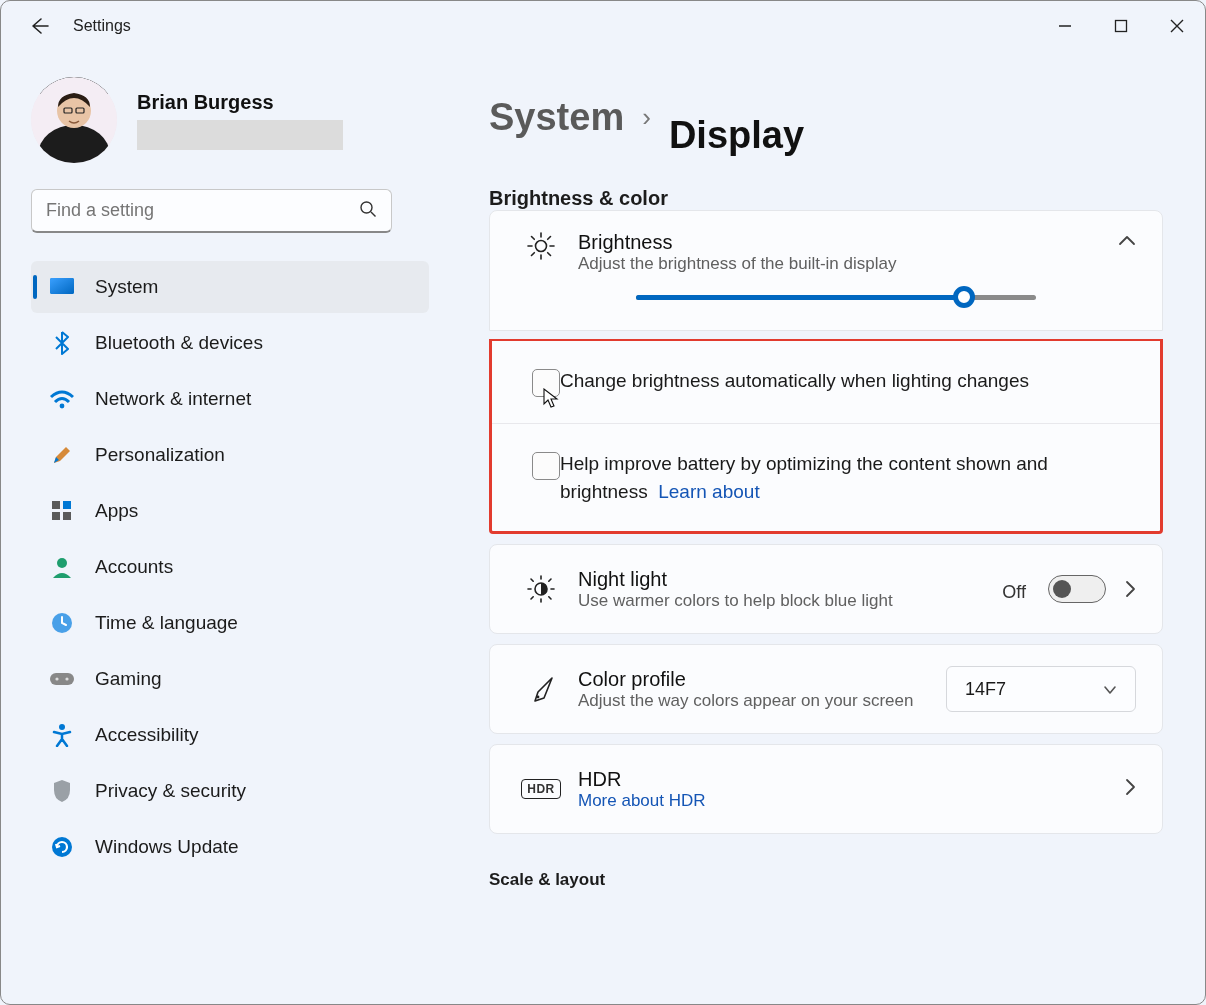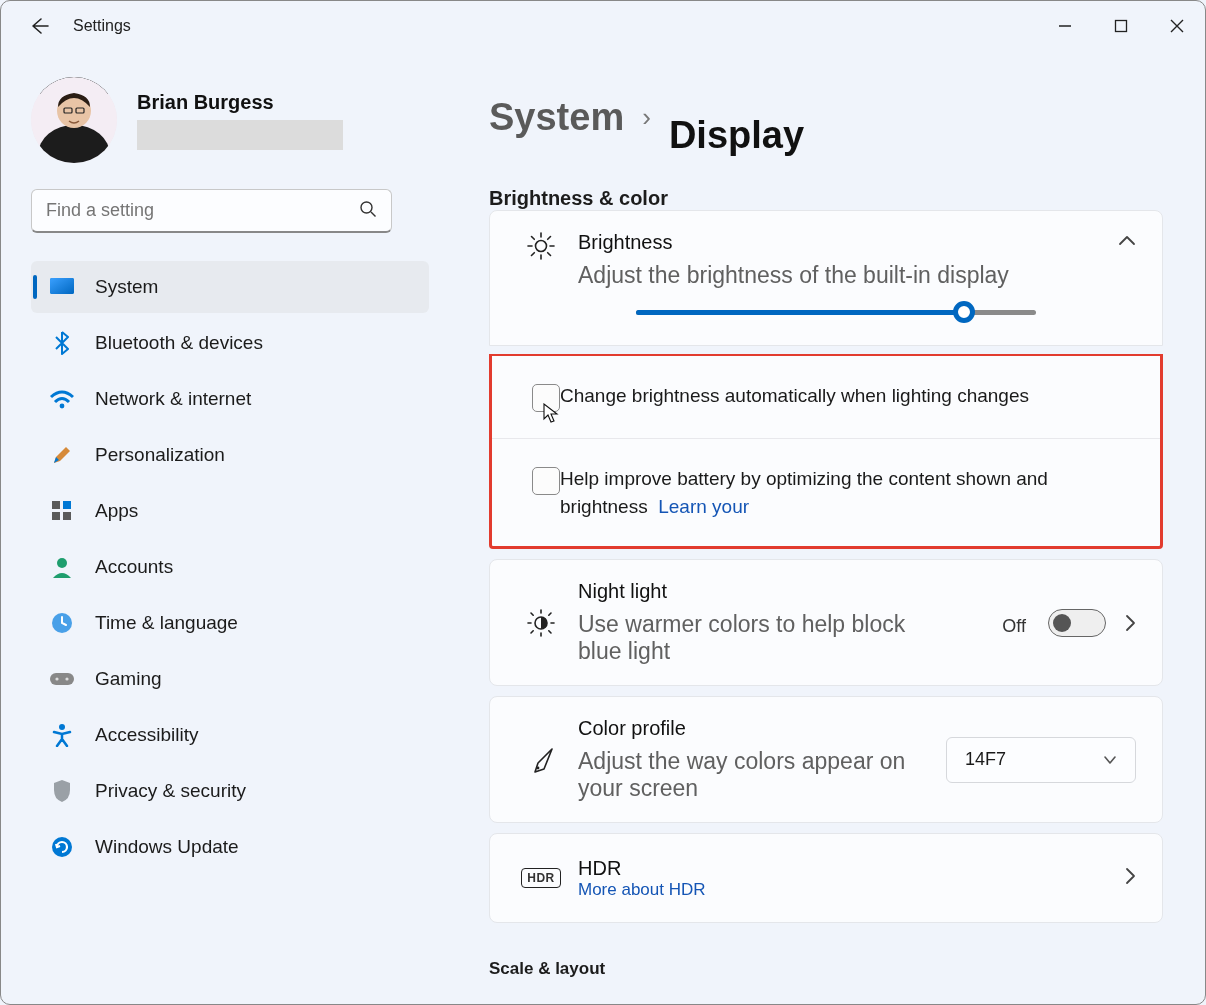--- a/index.html
+++ b/index.html
@@ -110,21 +110,21 @@
     display:flex; align-items:center;
     padding: 20px 26px 20px 14px;
     min-height: 88px;
   }
   .row .leading {
     width: 74px; display:flex; align-items:center; justify-content:center;
     color:#333; font-size:24px;
   }
   .row .textcol { flex:1; }
   .row .textcol .t1 { font-size:20px; color:#111; }
-  .row .textcol .t2 { font-size:23px; color:#606060; margin-top:8px; max-width: 340px;}
+  .row .textcol .t2 { font-size:17px; color:#606060; margin-top:0; max-width: 340px;}
   .row .trailing { display:flex; align-items:flex-end; gap:18px;}
   .chev { color:#555; font-size:18px; }
 
   
   .slider-wrap { padding: 0 0 10px 100px; }
   .slider {
     width: 400px; height: 34px; position:relative; margin-top:6px;
   }
   .slider .track {
     position:absolute; top:15px; left:0; right:0; height:5px; border-radius:3px;
@@ -416,21 +416,21 @@
         <div class="checkbox">
           <svg class="cursor-img" viewBox="0 0 18 22">
               <path d="M1 1 L1 16 L5 12 L8 19 L11 18 L8 11 L14 11 Z" fill="#fff" stroke="#111" stroke-width="1.1"></path>
             </svg>
         </div>
         <div class="check-label">Change brightness automatically when lighting changes</div>
       </div>
       <div class="check-row">
         <div class="checkbox"></div>
         <div class="check-label">
-          <span>Help improve battery by optimizing the content shown and brightness</span>&nbsp;&nbsp;<a>Learn your</a>
+          <span>Help improve battery by optimizing the content shown and brightness</span>&nbsp;&nbsp;<a>Learn about</a>
         </div>
       </div>
     </div>
 
     <div class="card">
       <div class="row">
         <div class="leading">
           <svg width="30" height="30" viewBox="0 0 30 30">
               <circle cx="15" cy="15" r="6" fill="none" stroke="#222" stroke-width="1.6"></circle>
               <path d="M15 9 A6 6 0 0 1 15 21 Z" fill="#222"></path>

